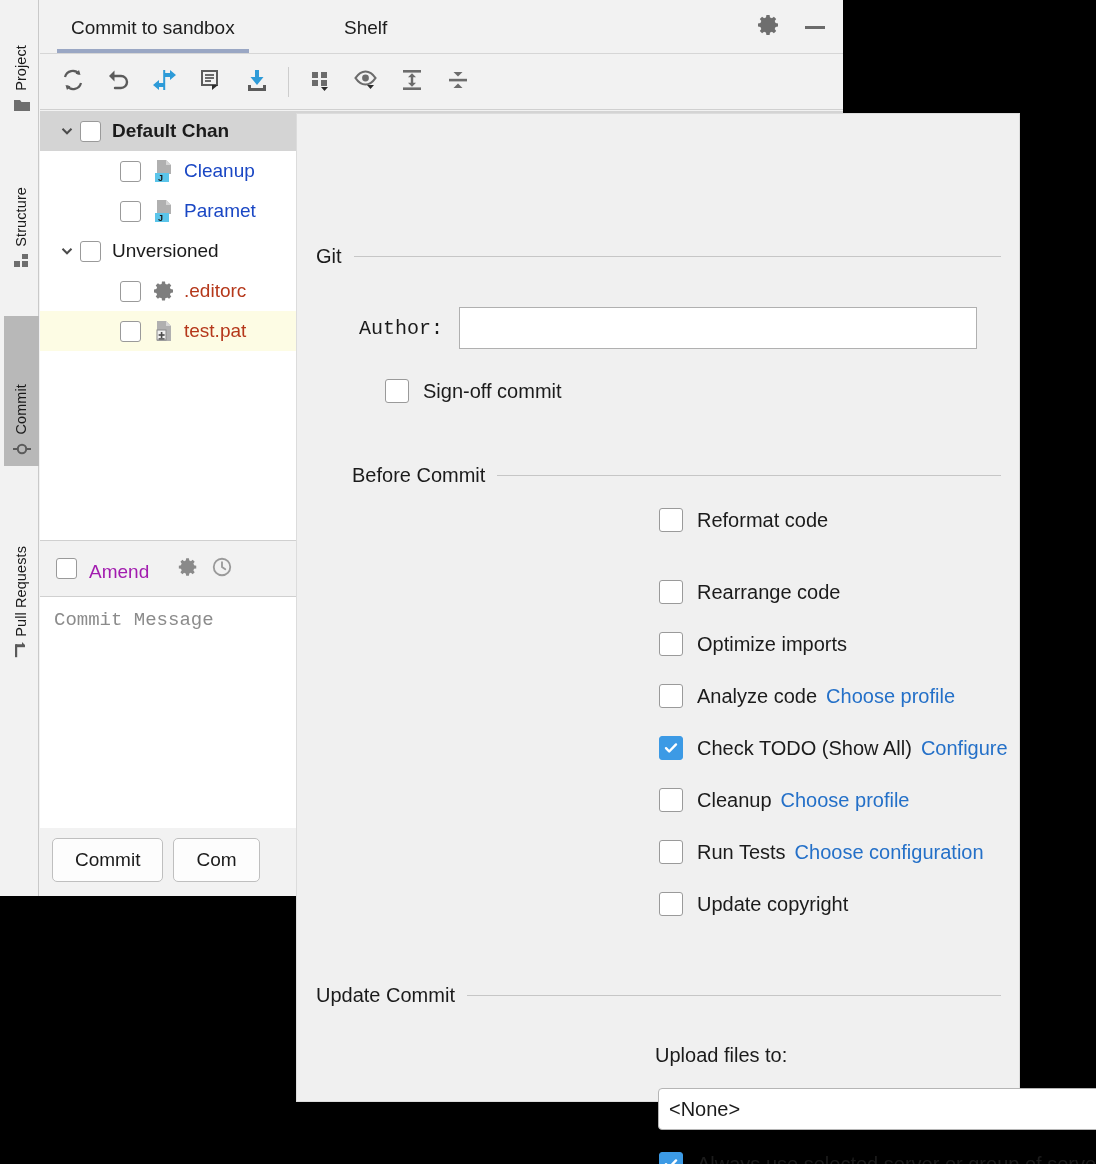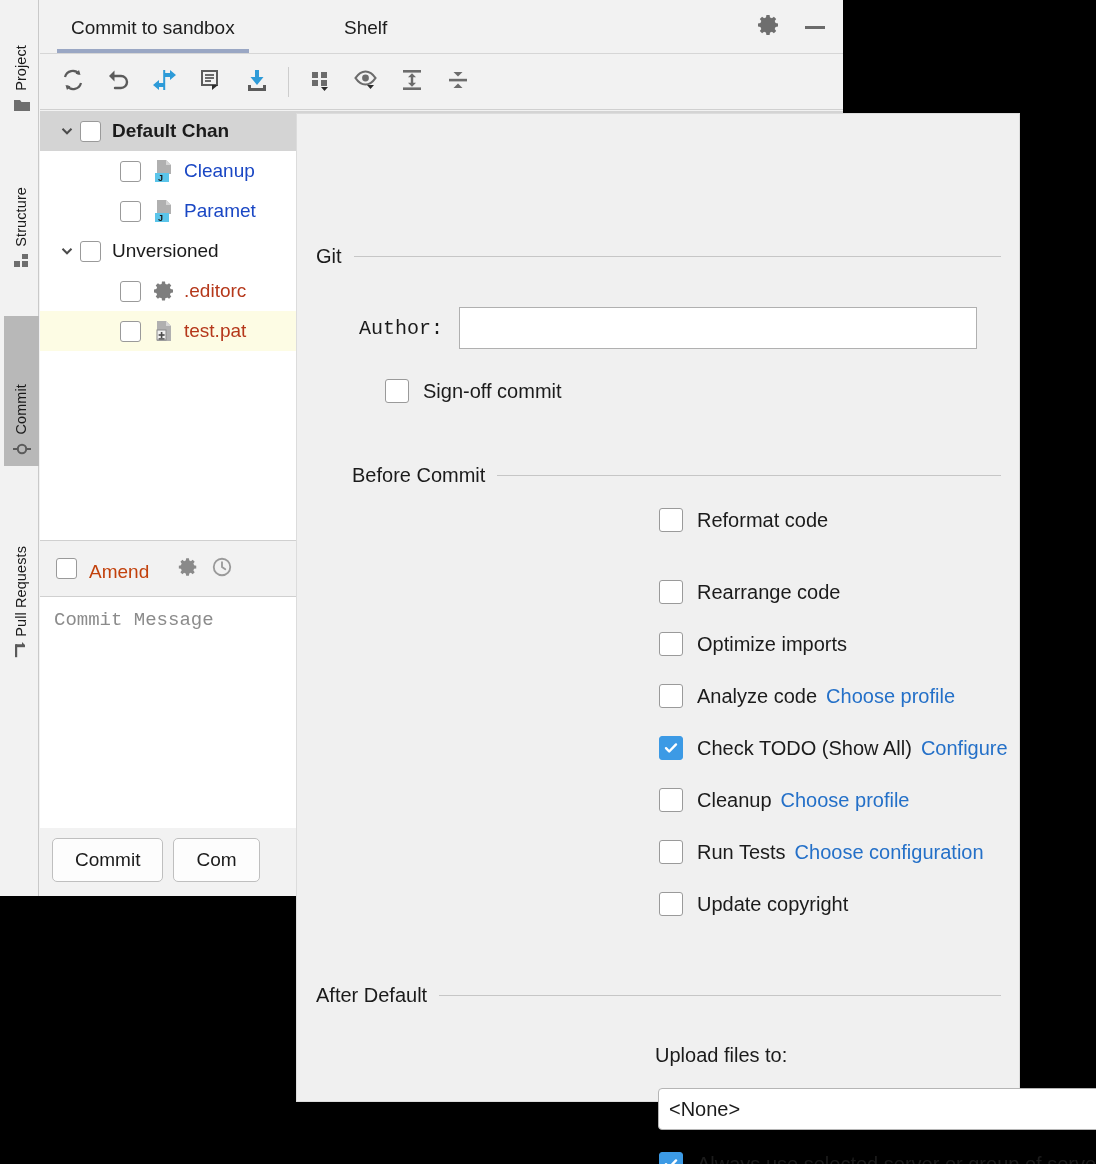--- a/index.html
+++ b/index.html
@@ -226,21 +226,21 @@
     width: 803px;
     height: 56px;
     background: #f2f2f2;
     border-bottom: 1px solid #d0d0d0;
     box-sizing: border-box;
     display: flex;
     align-items: center;
     padding-left: 16px;
   }
   #amend-row .cb { margin-right: 12px; }
-  #amend-label { font-size: 19px; color: #c2410c; margin-right: 22px; margin-top: 6px; }
+  #amend-label { font-size: 19px; color: #a21caf; margin-right: 22px; margin-top: 6px; }
   .amend-icon-btn {
     width: 34px; height: 34px;
     display: flex; align-items: center; justify-content: center;
     cursor: default;
   }
 
   
   #commit-msg {
     position: absolute;
     left: 40px;
@@ -777,21 +777,21 @@
     </div>
 
     <div class="dlg-check-row" id="chk-copyright">
       <span class="dcb">
         
       </span>
       <span class="dlg-label">Update copyright</span>
     </div>
 
     <div class="sec-title-row" id="sec-after">
-      <span class="sec-title">After Default</span>
+      <span class="sec-title">Update Commit</span>
       <span class="sec-rule"></span>
     </div>
 
     <div id="upload-label">Upload files to:</div>
 
     <div id="upload-combo">
       <span id="upload-combo-value">&lt;None&gt;</span>
 
     </div>
 

